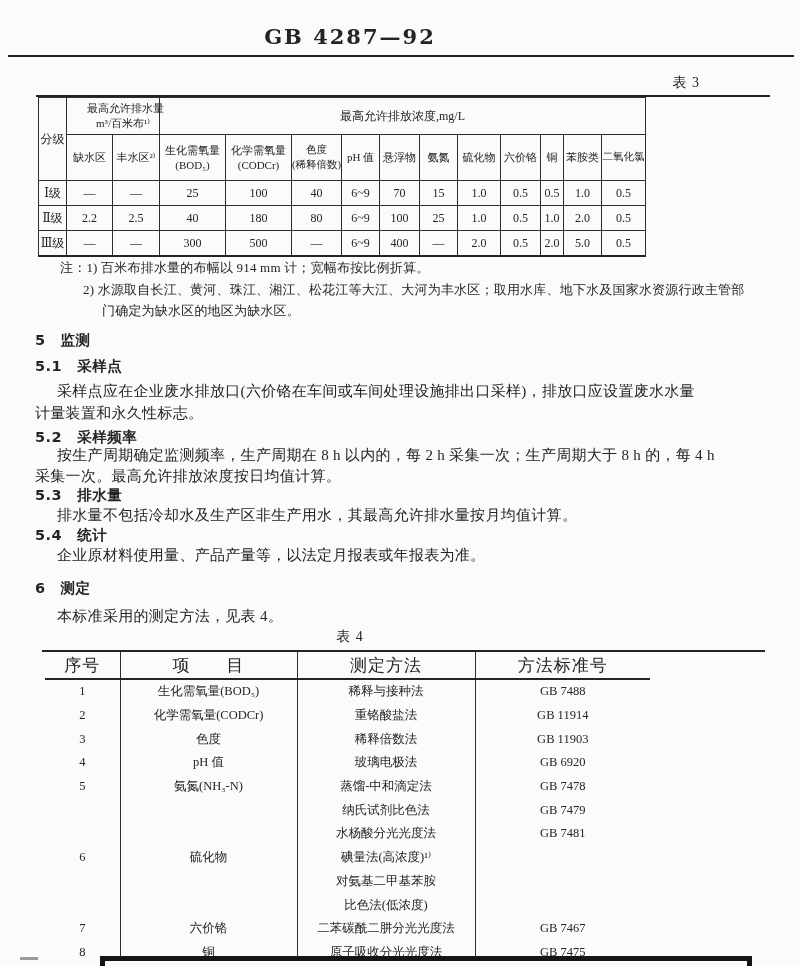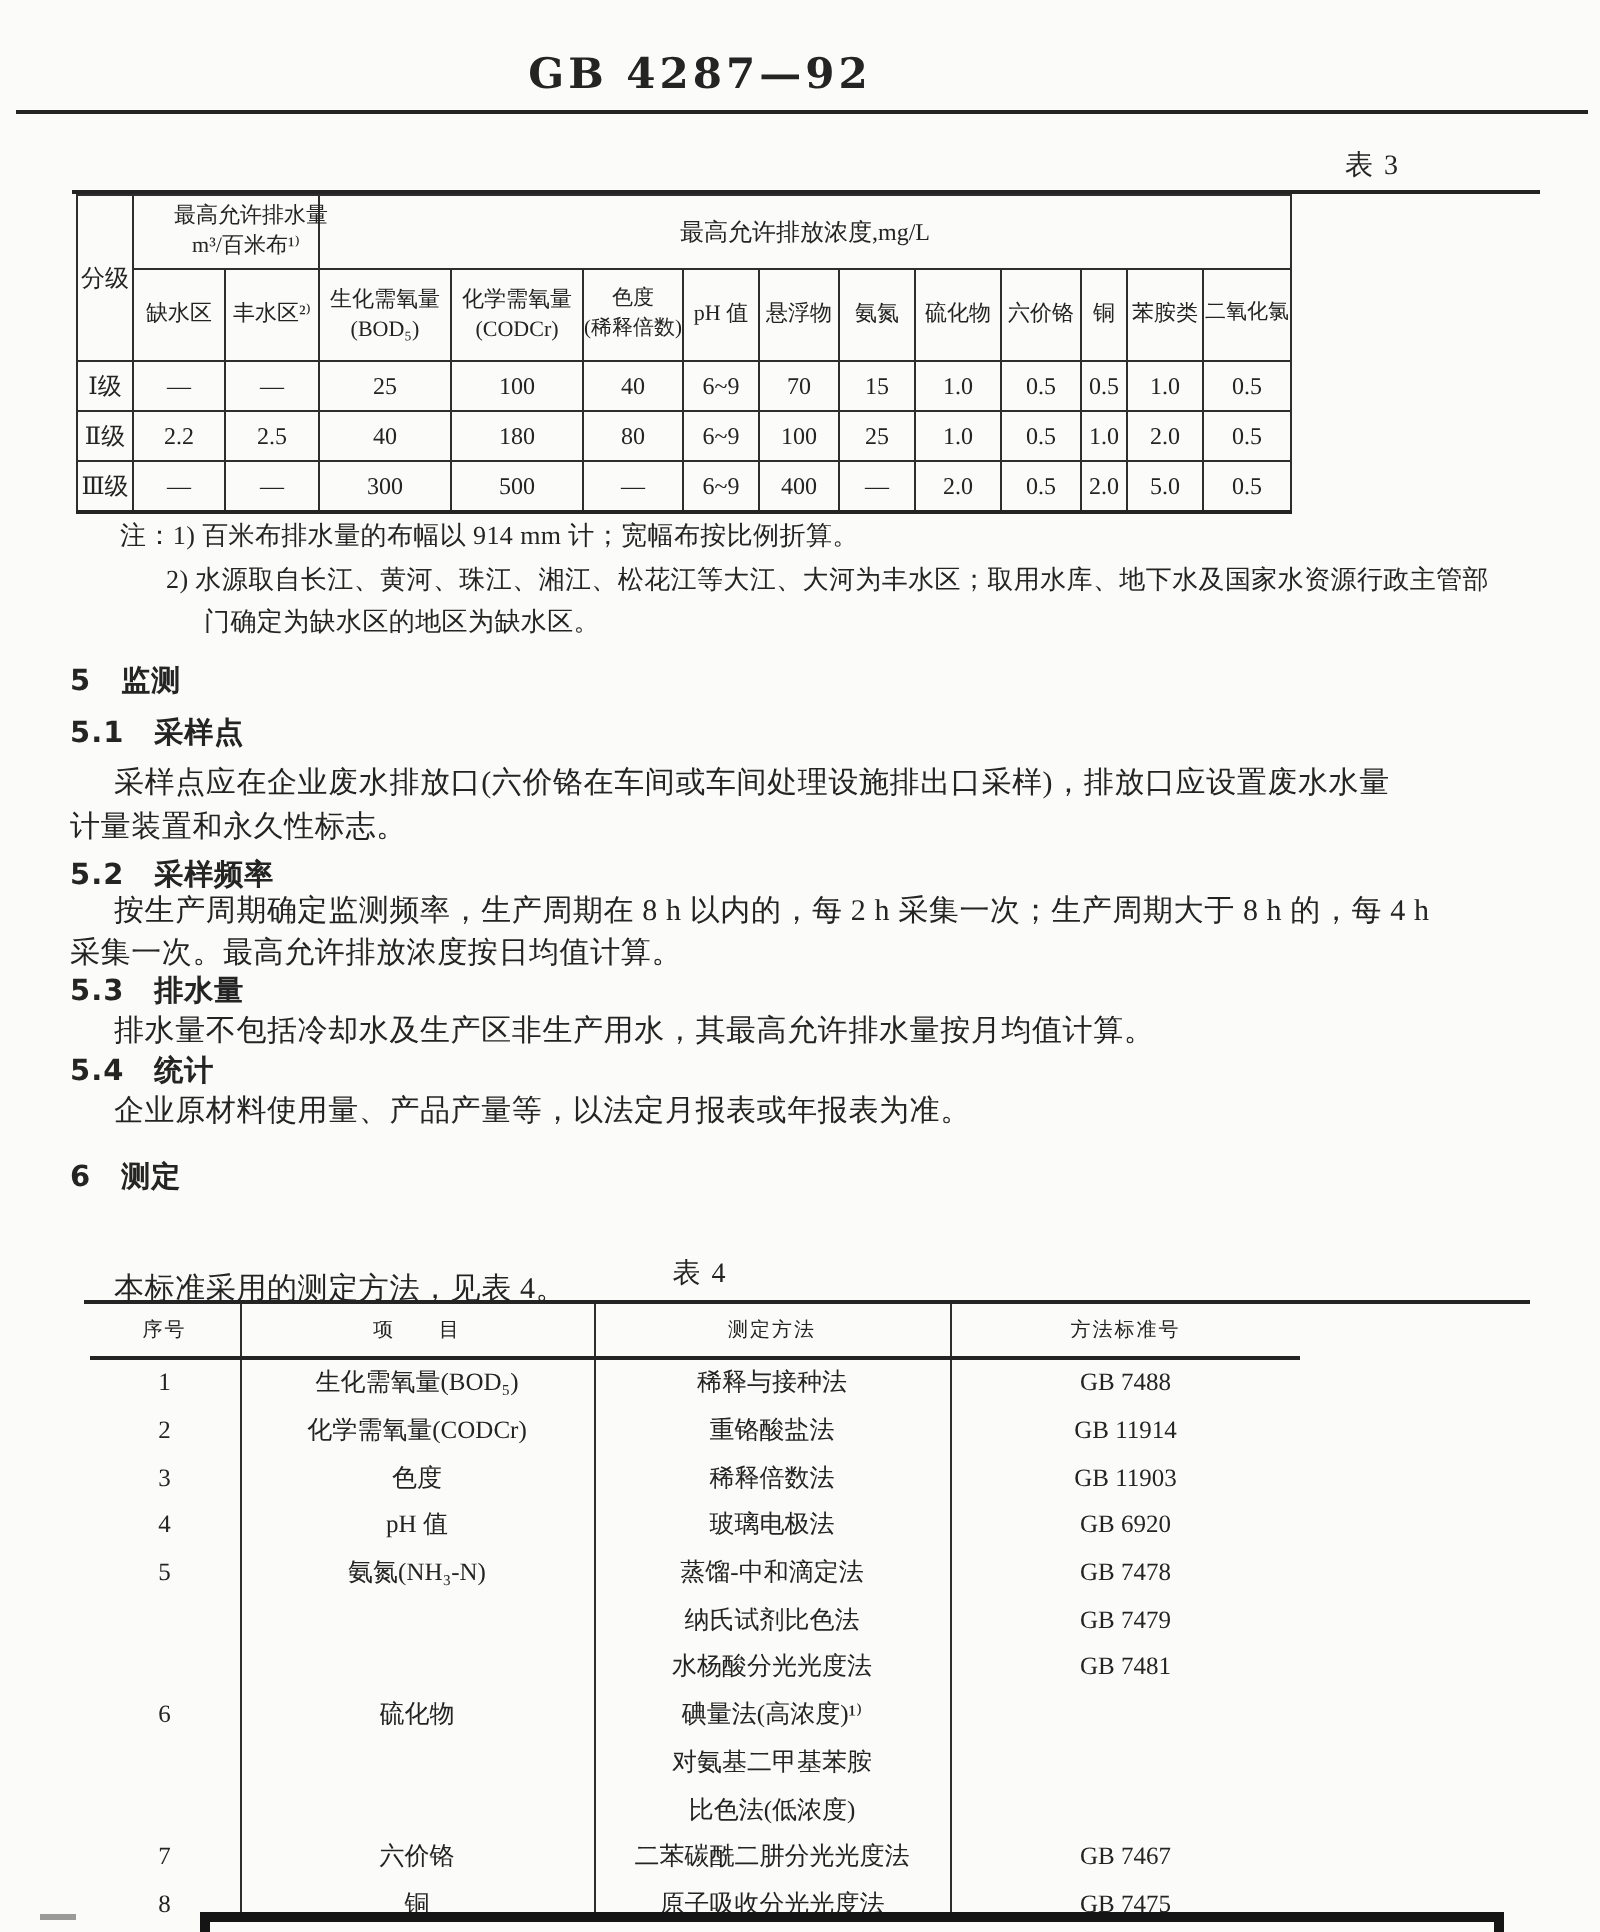--- a/index.html
+++ b/index.html
@@ -50,21 +50,21 @@
     font-family:"DejaVu Sans","Liberation Sans",sans-serif;
     font-weight:bold;font-size:14.5px;white-space:nowrap;letter-spacing:.5px;
   }
   
   .t4{width:605px;font-size:12.5px;}
   .t4 th,.t4 td{
     padding:0;margin:0;border:none;
     text-align:center;vertical-align:middle;
     font-weight:normal;white-space:nowrap;
   }
-  .t4 th{height:26px;border-bottom:2px solid #242424;font-size:10px;letter-spacing:1px;}
+  .t4 th{height:26px;border-bottom:2px solid #242424;font-size:17px;letter-spacing:1px;}
   .t4 td{height:23.7px;}
   .t4 .c2,.t4 .c3,.t4 .c4{border-left:1px solid #2e2e2e;}
   
   .footer-box{
     left:100px;top:956px;width:642px;height:40px;
     border:5px solid #151515;background:#fbfbf9;
   }
   .speck{left:20px;top:957px;width:18px;height:3px;background:#9a9a97;}
 </style>
 </head>
@@ -211,21 +211,21 @@
   <div class="abs bodyline" style="left:57px;top:382px;">采样点应在企业废水排放口(六价铬在车间或车间处理设施排出口采样)，排放口应设置废水水量</div>
   <div class="abs hd" style="left:35px;top:428px;">5.2　采样频率</div>
   <div class="abs bodyline" style="left:57px;top:446px;">按生产周期确定监测频率，生产周期在 8 h 以内的，每 2 h 采集一次；生产周期大于 8 h 的，每 4 h</div>
   <div class="abs bodyline" style="left:35px;top:467px;">采集一次。最高允许排放浓度按日均值计算。</div>
   <div class="abs hd" style="left:35px;top:486px;">5.3　排水量</div>
   <div class="abs bodyline" style="left:57px;top:506px;">排水量不包括冷却水及生产区非生产用水，其最高允许排水量按月均值计算。</div>
   <div class="abs hd" style="left:35px;top:526px;">5.4　统计</div>
   <div class="abs bodyline" style="left:57px;top:546px;">企业原材料使用量、产品产量等，以法定月报表或年报表为准。</div>
 
   <div class="abs hd" style="left:35px;top:579px;">6　测定</div>
-  <div class="abs bodyline" style="left:57px;top:635px;">本标准采用的测定方法，见表 4。</div>
+  <div class="abs bodyline" style="left:57px;top:607px;">本标准采用的测定方法，见表 4。</div>
 
   <div class="abs caption" style="top:628px;">表 4</div>
   <div class="abs rule" style="top:650px;left:42px;width:723px;height:2px;"></div>
 
   <table class="t4 abs" style="left:45px;top:652px;">
     <colgroup>
       <col style="width:75px">
         <col style="width:177px">
         <col style="width:178px">
         <col style="width:175px">

